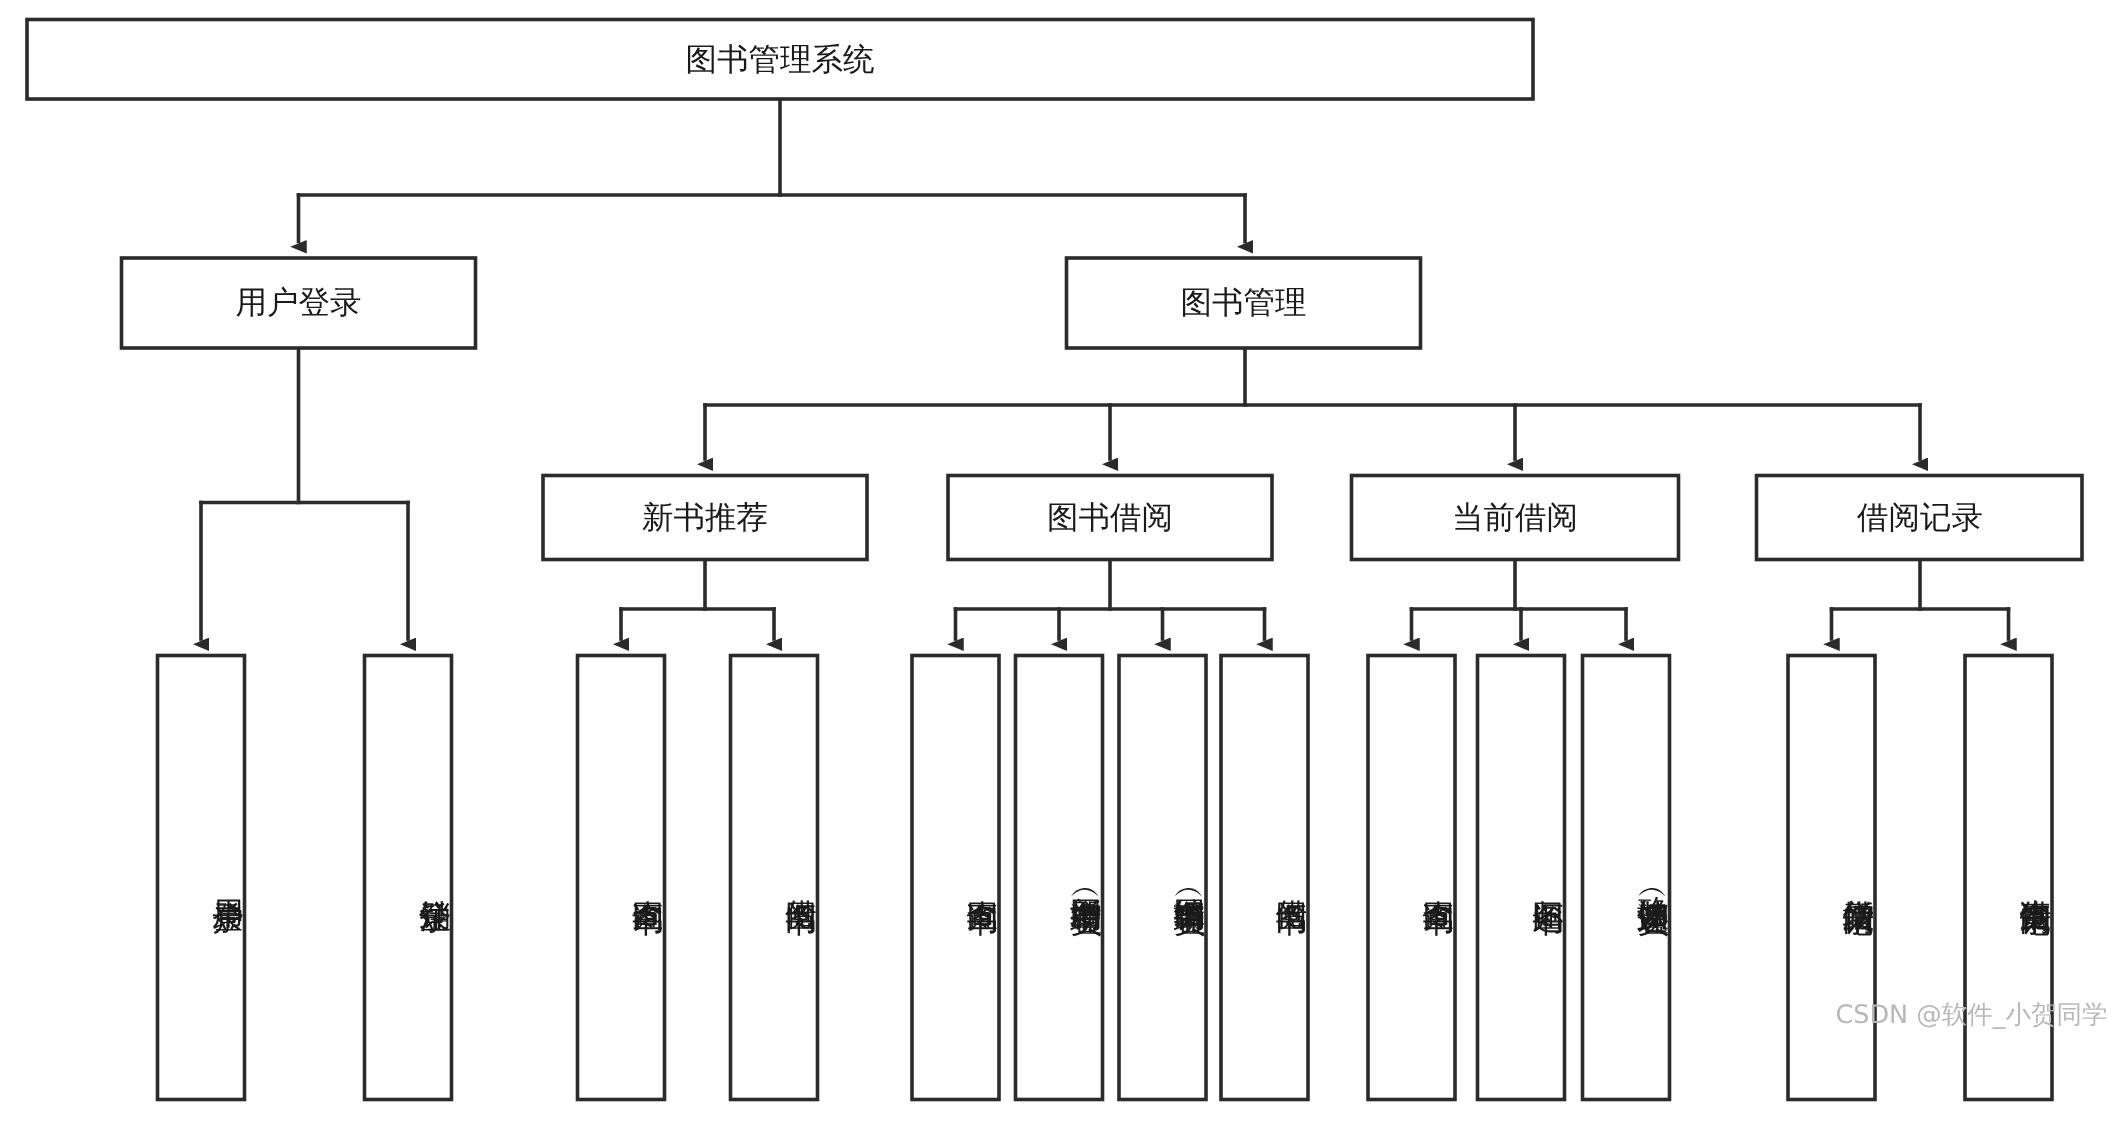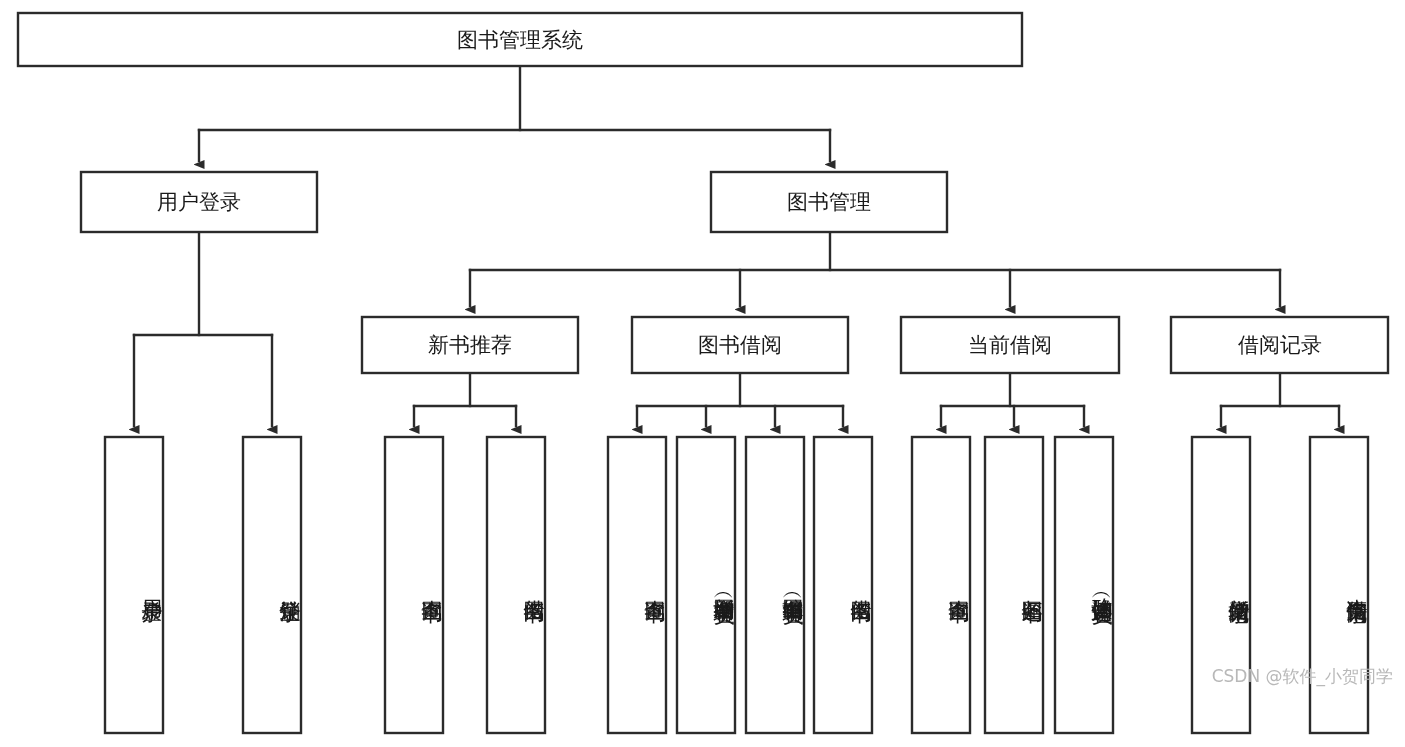--- a/index.html
+++ b/index.html
@@ -54,21 +54,21 @@
     text-orientation: upright;
     font-size: 21px;
     line-height: 1.05;
     color: #1a1a1a;
     letter-spacing: 1px;
     white-space: nowrap;
     pointer-events: none;
   }
   .watermark {
     position: absolute;
-    right: 12px;
+    right: 0;
     bottom: 4px;
     font-size: 17px;
     color: #b8b8b8;
     font-family: "DejaVu Sans", "Liberation Sans", sans-serif;
     white-space: nowrap;
   }
 </style>
 </head>
 <body>
 

